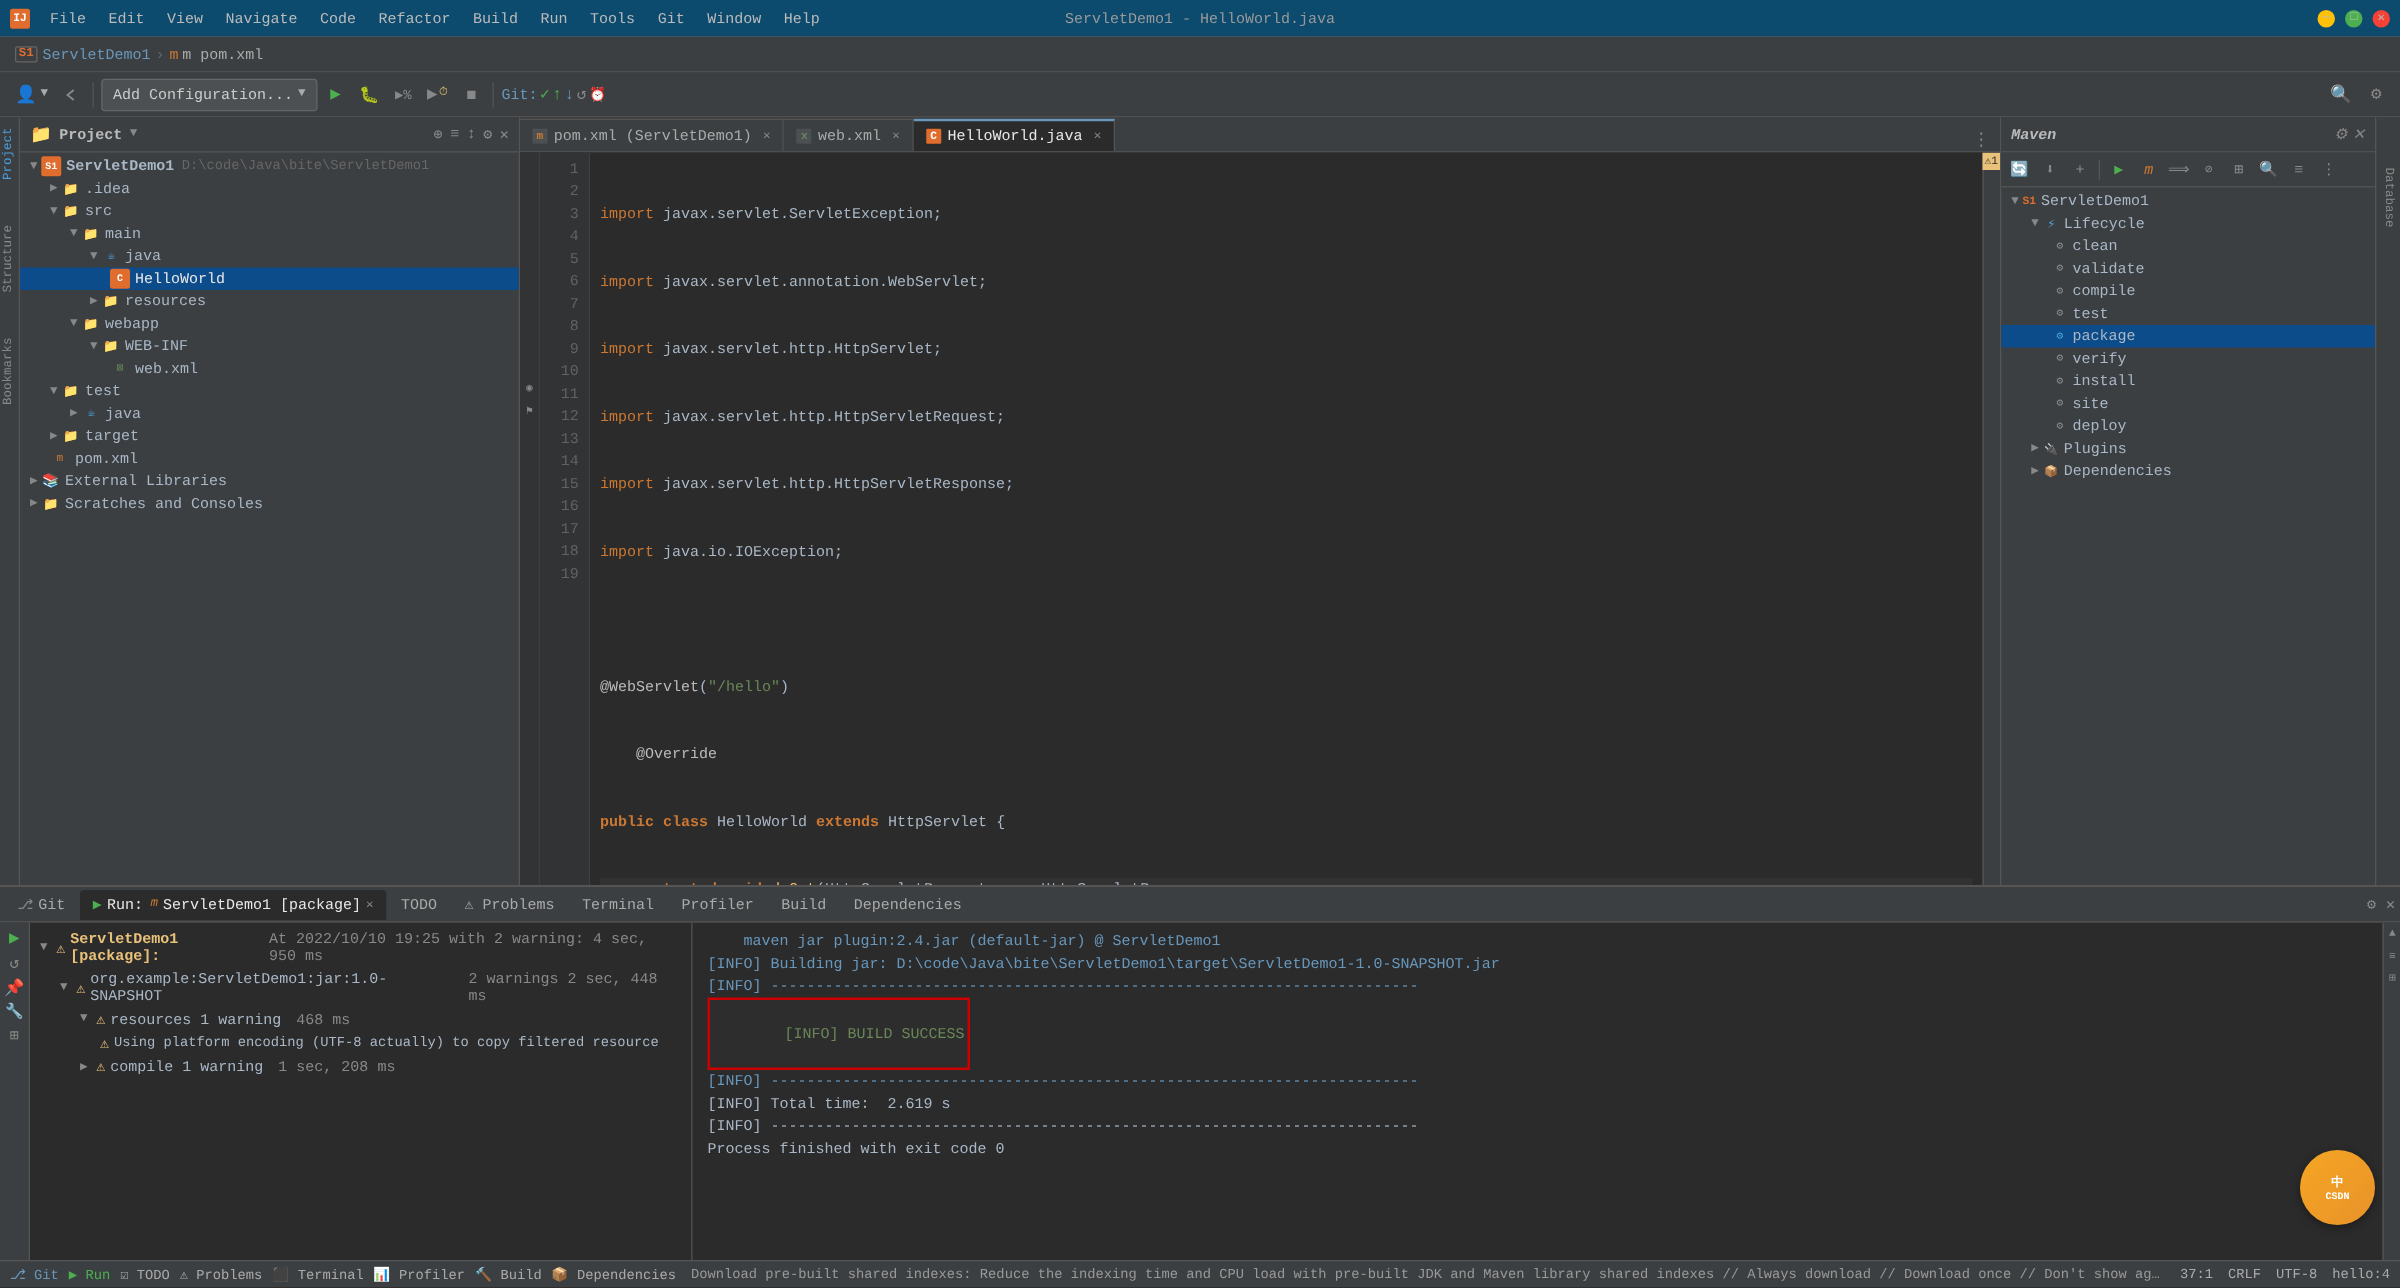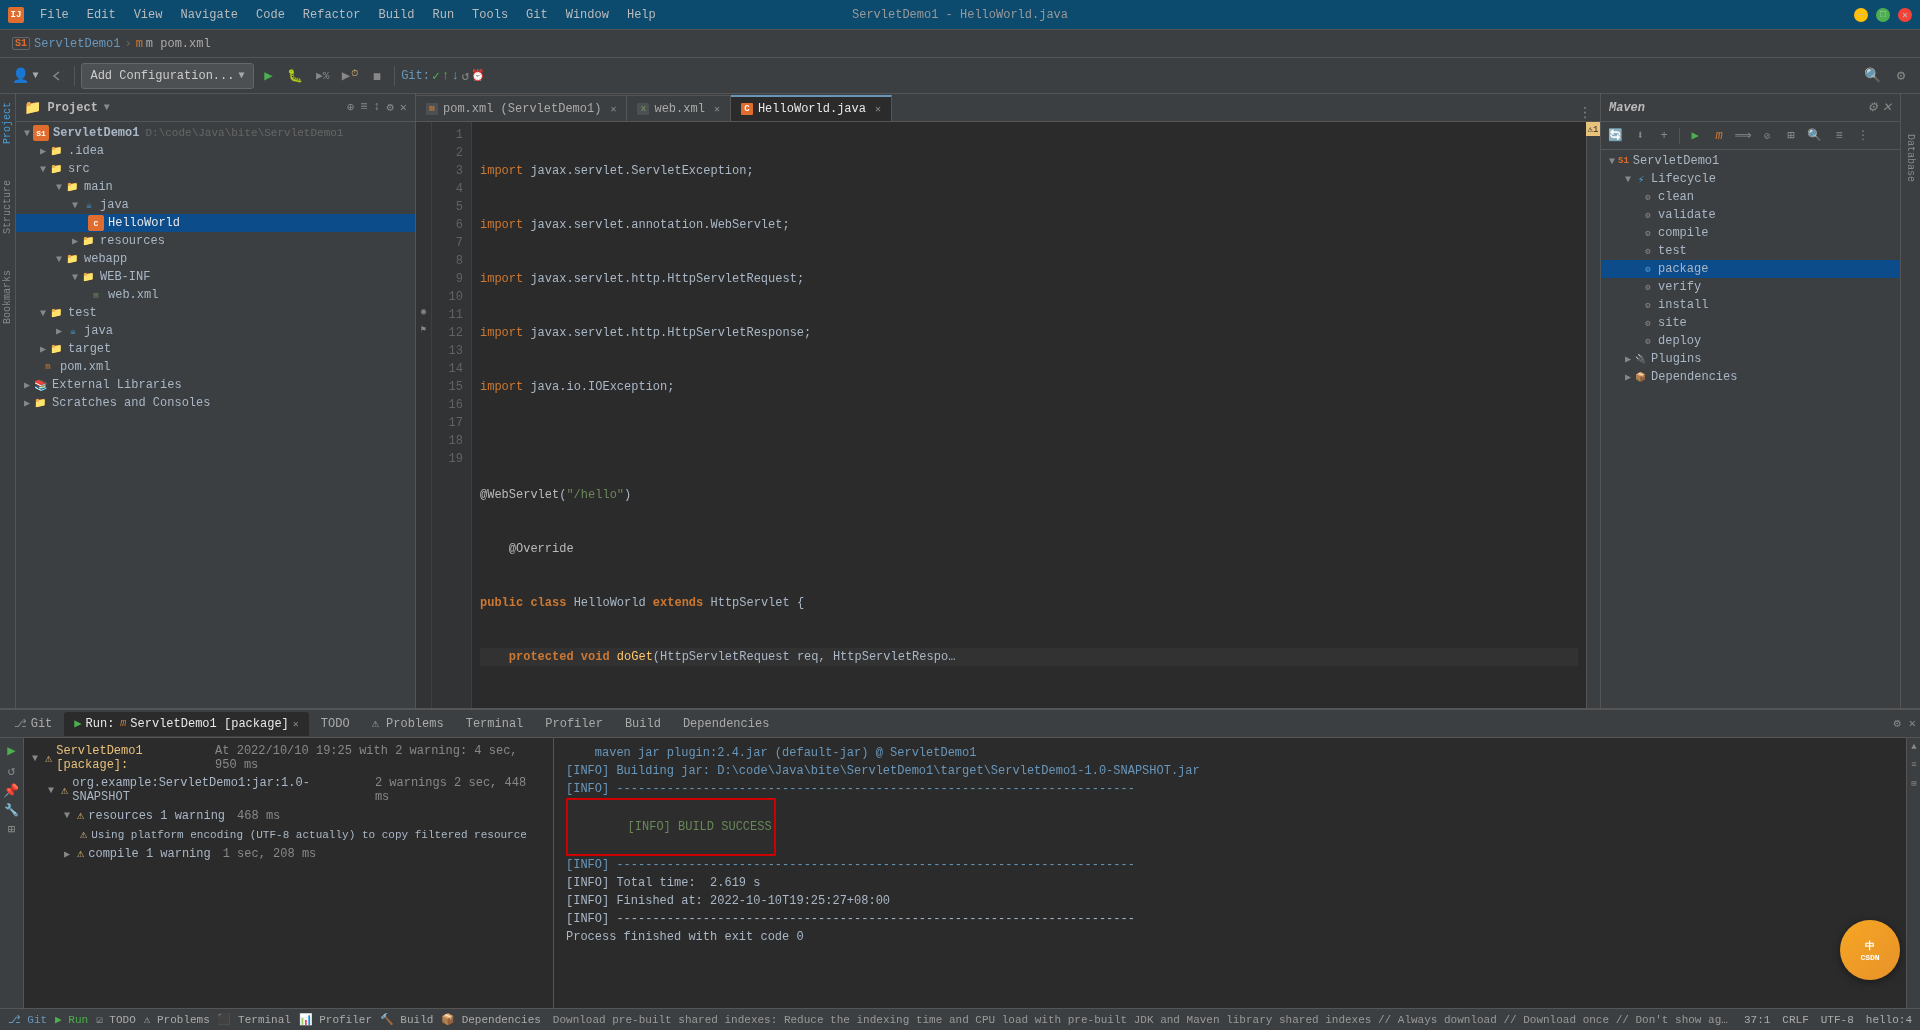--- a/index.html
+++ b/index.html
@@ -378,20 +378,21 @@
           <div>14</div>
           <div>15</div>
         <div>16</div>
           <div>17</div>
           <div>18</div>
           <div>19</div>
       </div>
       <div id="code-content">
         <div style="height:18px; line-height:18px;"><span class="kw">import</span> javax.servlet.ServletException;</div>
         <div style="height:18px; line-height:18px;"><span class="kw">import</span> javax.servlet.annotation.<span style="color:#a9b7c6;">WebServlet</span>;</div>
+        <div style="height:18px; line-height:18px;"><span class="kw">import</span> javax.servlet.http.<span style="color:#a9b7c6;">HttpServlet</span>;</div>
         <div style="height:18px; line-height:18px;"><span class="kw">import</span> javax.servlet.http.<span style="color:#a9b7c6;">HttpServletRequest</span>;</div>
         <div style="height:18px; line-height:18px;"><span class="kw">import</span> javax.servlet.http.<span style="color:#a9b7c6;">HttpServletResponse</span>;</div>
         <div style="height:18px; line-height:18px;"><span class="kw">import</span> java.io.<span style="color:#a9b7c6;">IOException</span>;</div>
         <div style="height:18px; line-height:18px;"></div>
         <div style="height:18px; line-height:18px;"><span style="color:#bbb;">@WebServlet</span>(<span class="str">"/hello"</span>)</div>
         <div style="height:18px; line-height:18px;">    <span style="color:#bbb;">@Override</span></div>
         <div style="height:18px; line-height:18px;"><span class="kw2">public</span> <span class="kw2">class</span> <span style="color:#a9b7c6;">HelloWorld</span> <span class="kw2">extends</span> <span style="color:#a9b7c6;">HttpServlet</span> {</div>
         <div style="height:18px; line-height:18px; background:#323232;">    <span class="kw2">protected</span> <span class="kw2">void</span> <span class="method">doGet</span>(<span style="color:#a9b7c6;">HttpServletRequest</span> req, <span style="color:#a9b7c6;">HttpServletRespo</span>…</div>
         
         
@@ -554,21 +555,21 @@
       <span style="color:#888; font-size:13px; cursor:pointer;">↺</span>
       <span style="color:#888; font-size:13px; cursor:pointer;">📌</span>
       <span style="color:#888; font-size:12px; cursor:pointer;">🔧</span>
       <span style="color:#888; font-size:12px; cursor:pointer;">⊞</span>
     </div>
 
     <div id="run-tree">
       <div class="run-item">
         <span style="font-size:10px; color:#888; margin-right:3px;">▼</span>
         <span class="warn">⚠</span>
-        <span style="color:#e8c17a; font-weight:normal;"> ServletDemo1 [package]:</span>
+        <span style="color:#e8c17a; font-weight:bold;"> ServletDemo1 [package]:</span>
         <span style="color:#888;"> At 2022/10/10 19:25 with 2 warning: 4 sec, 950 ms</span>
       </div>
       <div class="run-item" style="padding-left:20px;">
         <span style="font-size:10px; color:#888; margin-right:3px;">▼</span>
         <span class="warn">⚠</span>
         <span> org.example:ServletDemo1:jar:1.0-SNAPSHOT</span>
         <span style="color:#888; margin-left:8px;">2 warnings  2 sec, 448 ms</span>
       </div>
       <div class="run-item" style="padding-left:36px;">
         <span style="font-size:10px; color:#888; margin-right:3px;">▼</span>
@@ -590,21 +591,20 @@
 
     <div id="run-output">
       <div class="output-line output-info">    maven jar plugin:2.4.jar (default-jar) @ ServletDemo1</div>
       <div class="output-line output-info">[INFO] Building jar: D:\code\Java\bite\ServletDemo1\target\ServletDemo1-1.0-SNAPSHOT.jar</div>
       <div class="output-line output-info">[INFO] ------------------------------------------------------------------------</div>
       <div class="output-line" style="display:inline-block; border:2px solid #cc0000; padding:0 2px; background:#2d2d2d;">
         <span style="color:#6a8759;">[INFO] BUILD SUCCESS</span>
       </div>
       <div class="output-line output-info">[INFO] ------------------------------------------------------------------------</div>
       <div class="output-line">[INFO] Total time:  2.619 s</div>
-      <div class="output-line">[INFO] Finished at: 2022-10-10T19:25:27+08:00</div>
       <div class="output-line">[INFO] ------------------------------------------------------------------------</div>
       <div class="output-line"></div>
       <div class="output-line" style="color:#a9b7c6;">Process finished with exit code 0</div>
     </div>
 
     <div id="bottom-right-scroll">
       <div class="scroll-btn">▲</div>
       <div class="scroll-btn">≡</div>
       <div class="scroll-btn">⊞</div>
     </div>

